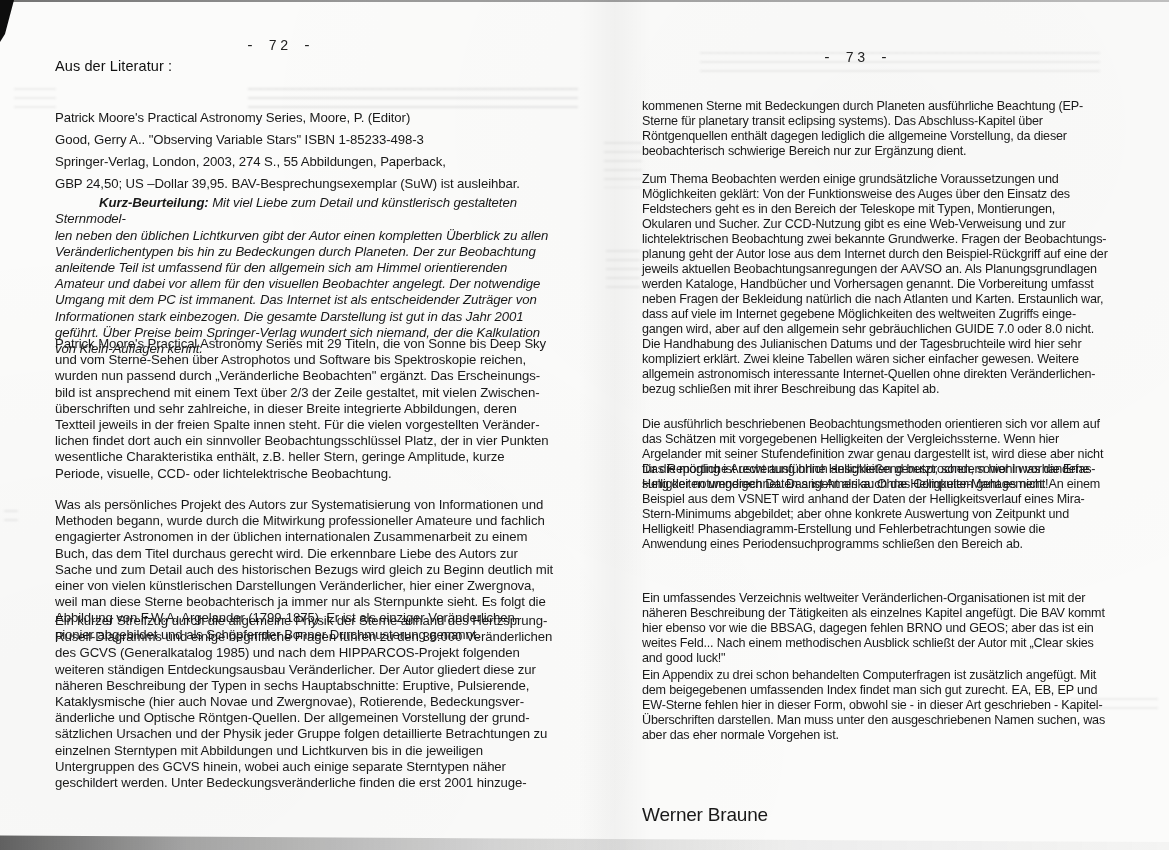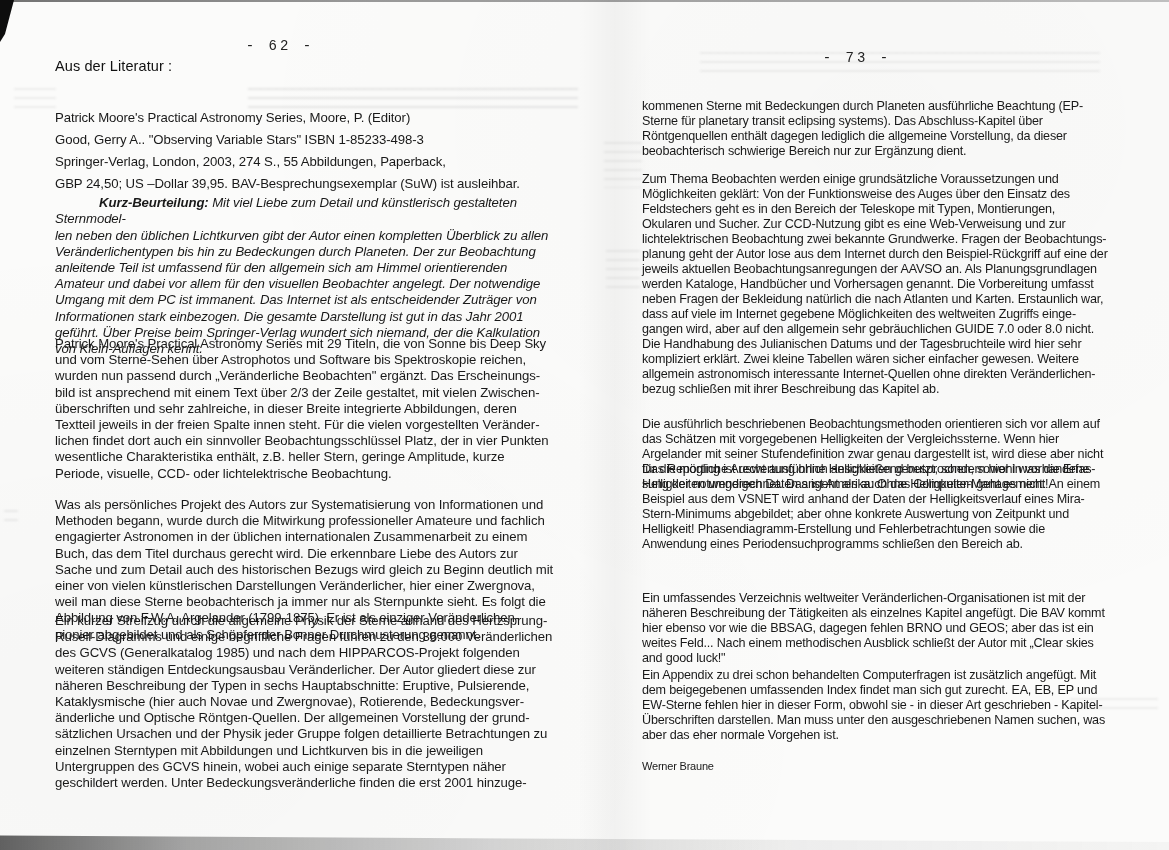--- a/index.html
+++ b/index.html
@@ -52,41 +52,41 @@
   }
   .lp-col { left: 55px; width: 527px; font-size: 13.2px; line-height: 16.2px;
     letter-spacing: -0.1px; white-space: pre-line; }
   .rp-col { left: 642px; width: 526px; font-size: 12.6px; line-height: 15px;
     letter-spacing: -0.2px; white-space: pre-line; }
   .section-label { font-size: 14.5px; color: #111; letter-spacing: .1px; }
   .doc-title { font-weight: bold; font-size: 13.8px; text-align: center; width: 450px; }
   .italic { font-style: italic; }
   .lead { font-weight: bold; font-style: italic; margin-left: 44px; }
   .uline { }
-  .sig { font-size: 11px; }
+  .sig { font-size: 19px; margin-top: 48px; }
 </style>
 </head>
 <body>
 
 <div class="scan">
 
   <div class="top-edge-line"></div>
   <div class="corner-black"></div>
   <div class="gutter-shade"></div>
   <div class="bottom-shadow"></div>
 
   <div class="smudge" style="left:248px; top:88px; width:330px; height:24px;"></div>
   <div class="smudge" style="left:14px; top:88px; width:42px; height:26px; opacity:.3;"></div>
   <div class="smudge" style="left:700px; top:52px; width:400px; height:20px; opacity:.3;"></div>
   <div class="smudge" style="left:604px; top:142px; width:38px; height:46px; opacity:.3;"></div>
   <div class="smudge" style="left:606px; top:250px; width:34px; height:44px; opacity:.28;"></div>
   <div class="smudge" style="left:1070px; top:698px; width:88px; height:18px; opacity:.3;"></div>
   <div class="smudge" style="left:4px; top:510px; width:14px; height:12px; opacity:.35;"></div>
 
-  <div class="abs page-head" style="left:55px; top:38px;">- 62 -</div>
+  <div class="abs page-head" style="left:55px; top:38px;">- 72 -</div>
 
   <div class="abs section-label" style="left:55px; top:58px;">Aus der Literatur :</div>
 
 
   <div class="abs lp-col" style="top:107px; line-height:22px;">Patrick Moore's Practical Astronomy Series, Moore, P. (Editor)
 Good, Gerry A.. "Observing Variable Stars" ISBN 1-85233-498-3
 Springer-Verlag, London, 2003, 274 S., 55 Abbildungen, Paperback,
 GBP 24,50; US –Dollar 39,95. BAV-Besprechungsexemplar (SuW) ist ausleihbar.</div>
 
   <div class="abs lp-col italic" style="top:179px;">

